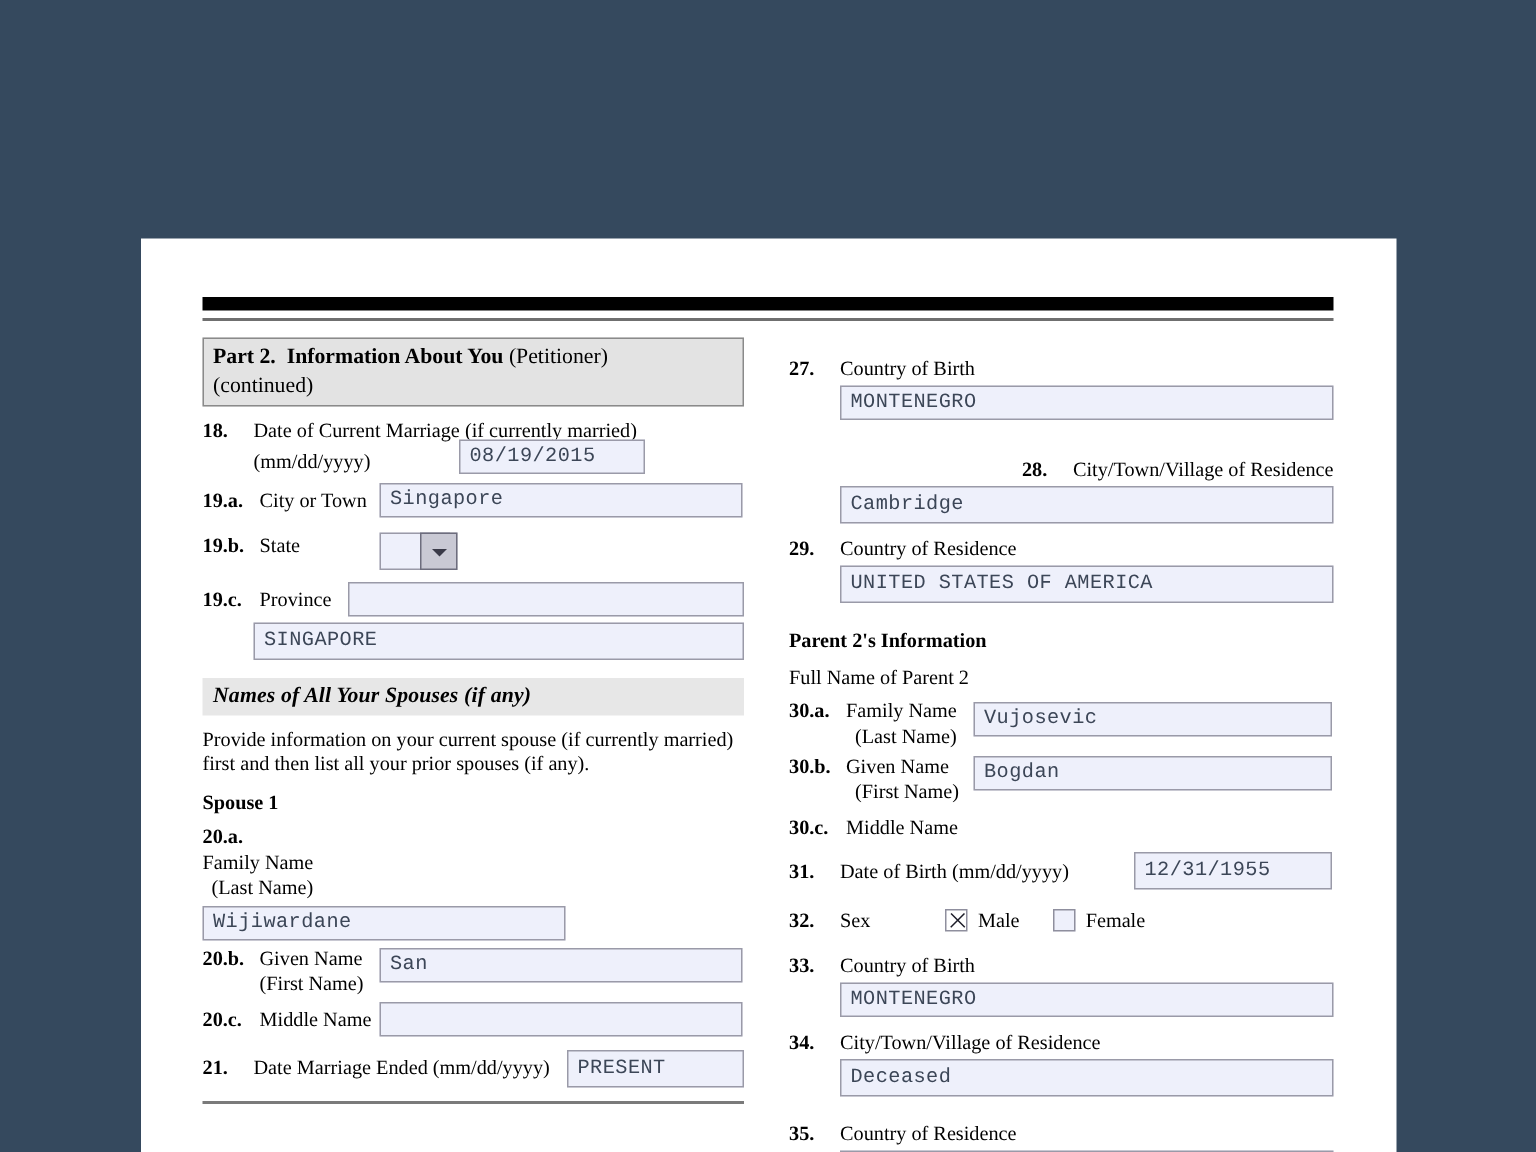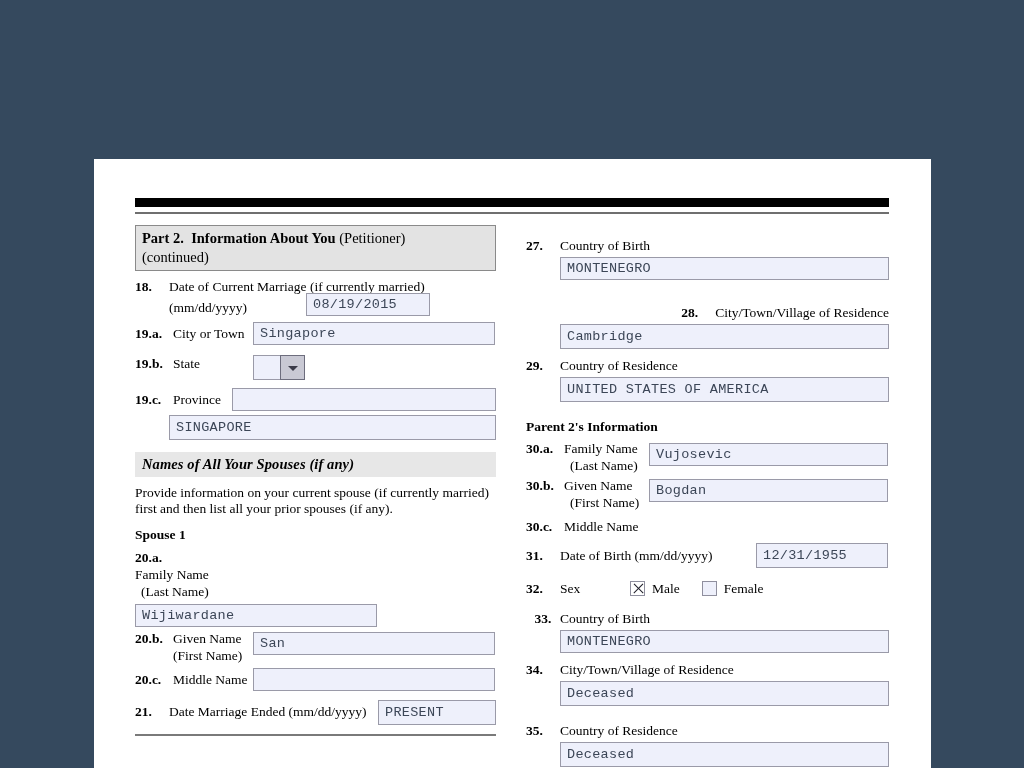--- a/index.html
+++ b/index.html
@@ -287,20 +287,21 @@
     </div>
     <div class="fld" style="width:329px;margin-left:34px;margin-top:3px;height:25px;line-height:23px;">Cambridge</div>
 
     <div class="row" style="margin-top:8px;">
       <div class="num" style="width:34px;">29.</div>
       <div class="lbl">Country of Residence</div>
     </div>
     <div class="fld" style="width:329px;margin-left:34px;margin-top:3px;height:25px;line-height:23px;">UNITED STATES OF AMERICA</div>
 
     <div class="sub-h" style="margin-top:17px;">Parent 2's Information</div>
+    <div class="lbl" style="margin-top:8px;">Full Name of Parent 2</div>
 
     <div class="row" style="margin-top:5px;">
       <div class="num" style="width:38px;">30.a.</div>
       <div style="width:85px;">
         <div class="lbl">Family Name</div>
         <div class="lbl" style="padding-left:6px;">(Last Name)</div>
       </div>
       <div class="fld" style="width:239px;margin-top:3px;">Vujosevic</div>
     </div>
 
@@ -327,21 +328,21 @@
     <div class="row" style="margin-top:12px;align-items:center;">
       <div class="num" style="width:34px;">32.</div>
       <div class="lbl" style="width:70px;">Sex</div>
       <span class="cb checked"></span>
       <span class="lbl" style="margin-left:7px;">Male</span>
       <span class="cb" style="margin-left:22px;"></span>
       <span class="lbl" style="margin-left:7px;">Female</span>
     </div>
 
     <div class="row" style="margin-top:13px;">
-      <div class="num" style="width:34px;text-align:center;">33.</div>
+      <div class="num" style="width:34px;">33.</div>
       <div class="lbl">Country of Birth</div>
     </div>
     <div class="fld" style="width:329px;margin-left:34px;margin-top:3px;">MONTENEGRO</div>
 
     <div class="row" style="margin-top:8px;">
       <div class="num" style="width:34px;">34.</div>
       <div class="lbl">City/Town/Village of Residence</div>
     </div>
     <div class="fld" style="width:329px;margin-left:34px;margin-top:3px;height:25px;line-height:23px;">Deceased</div>
 

